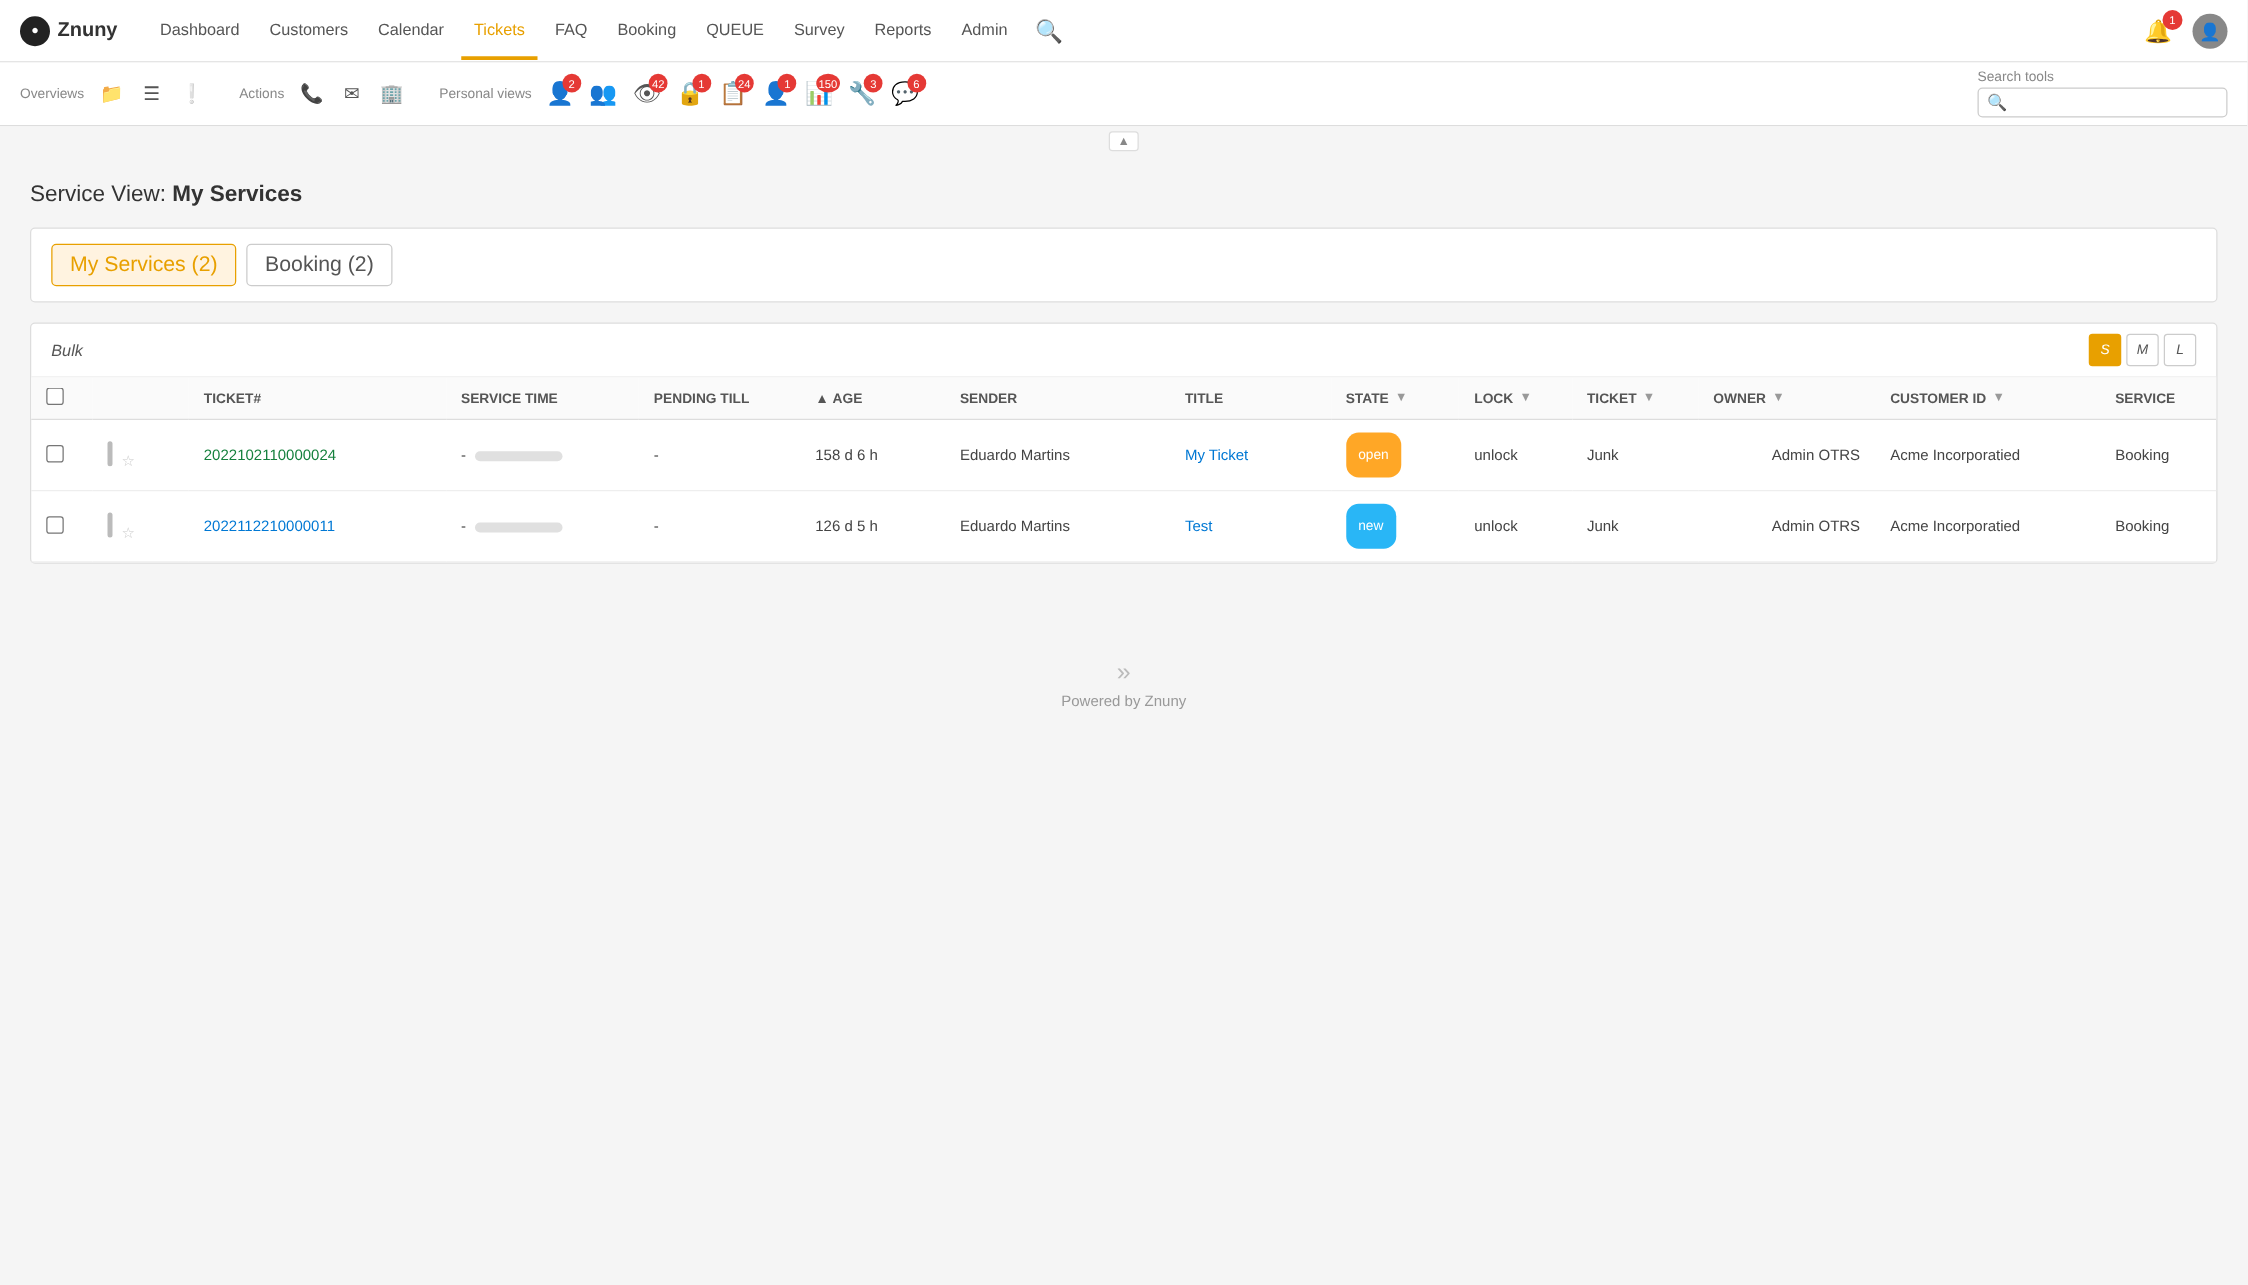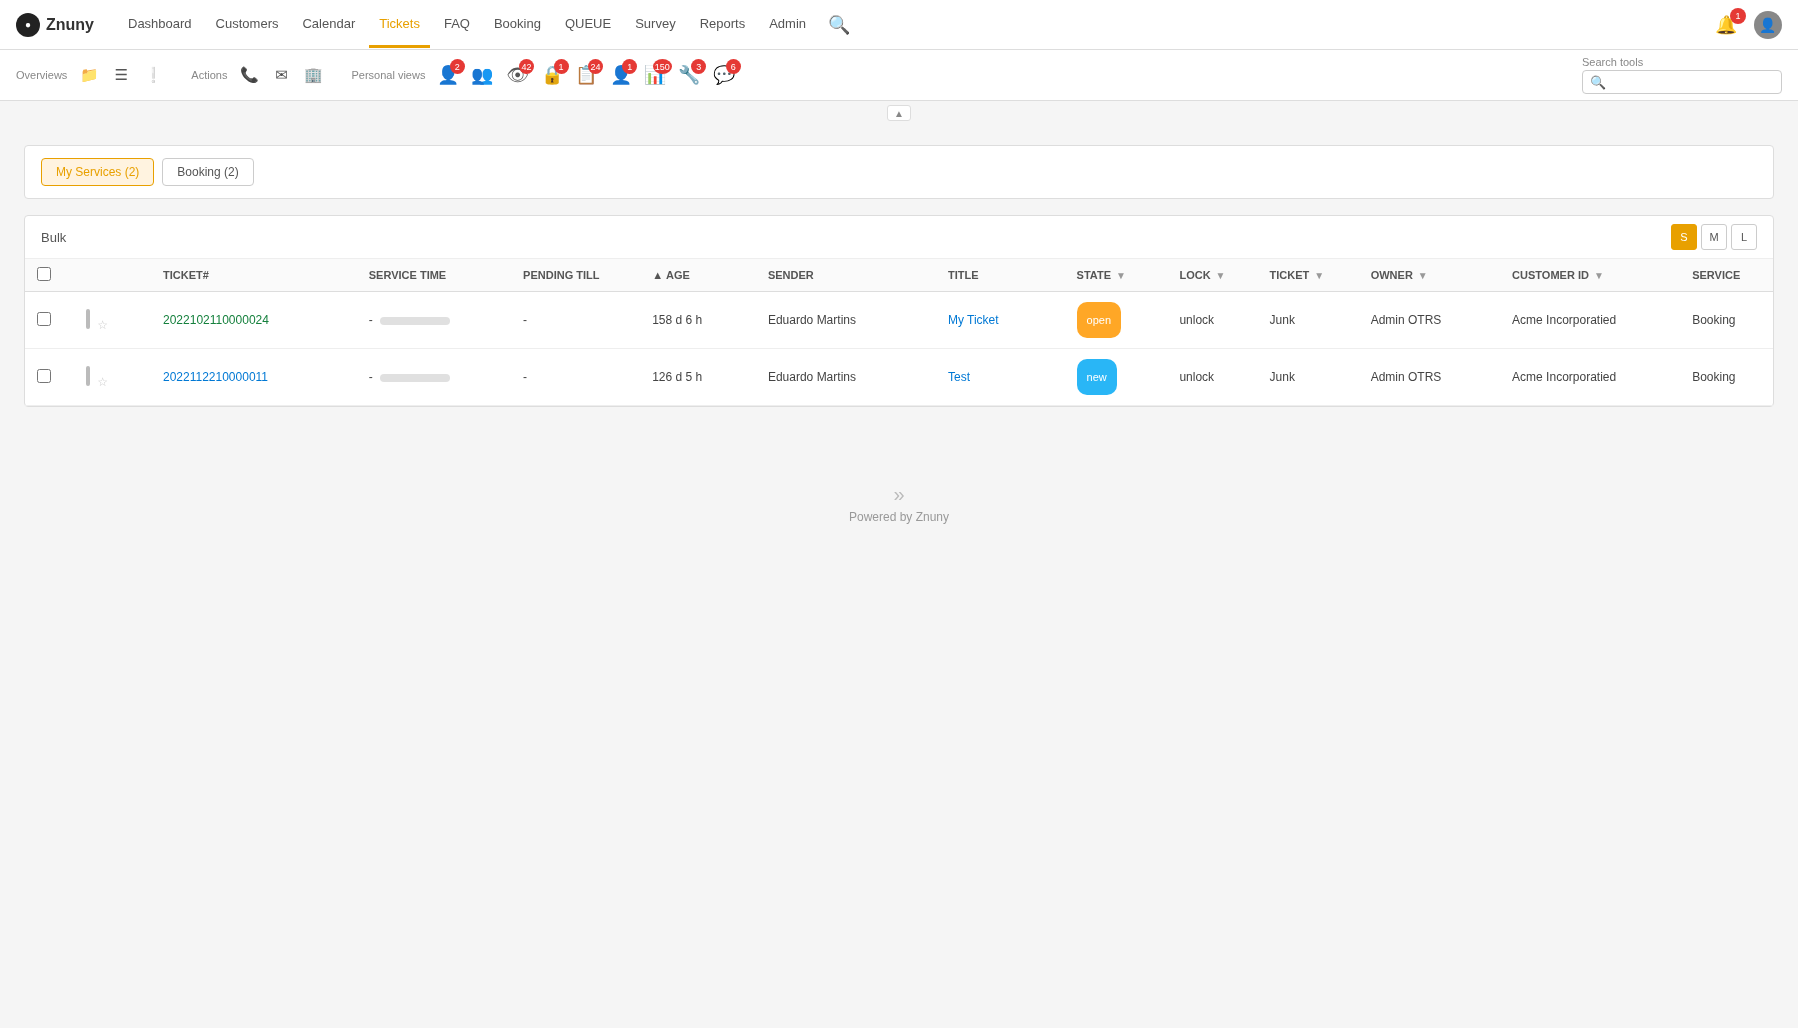--- a/index.html
+++ b/index.html
@@ -221,21 +221,21 @@
     }
     .view-tabs {
       display: flex;
       gap: 8px;
     }
     .view-tab {
       padding: 6px 14px;
       border-radius: 4px;
       border: 1px solid #ccc;
       cursor: pointer;
-      font-size: 12px;
+      font-size: 17px;
       background: #fff;
       color: #555;
     }
     .view-tab.active {
       background: #fff3e0;
       border-color: #e8a000;
       color: #e8a000;
     }
 
     
@@ -274,20 +274,21 @@
       font-size: 16px;
     }
 
     
     .bulk-bar {
       display: flex;
       align-items: center;
       justify-content: space-between;
       padding: 8px 16px;
       border-bottom: 1px solid #eee;
+      font-style: italic;
     }
     .bulk-label {
       font-size: 13px;
       color: #555;
       cursor: pointer;
     }
     .size-btns {
       display: flex;
       gap: 4px;
     }
@@ -334,21 +335,21 @@
     .col-flags { width: 60px; }
     .col-ticket { width: 160px; }
     .col-service { width: 120px; }
     .col-pending { width: 100px; }
     .col-age { width: 90px; }
     .col-sender { width: 140px; }
     .col-title { width: 100px; }
     .col-state { width: 80px; }
     .col-lock { width: 70px; }
     .col-queue { width: 60px; }
-    .col-owner { width: 110px; }
+    .col-owner { width: 110px; text-align: right; }
     .col-custid { width: 140px; }
     .col-svc { width: 70px; }
     .filter-arrow { font-size: 10px; margin-left: 2px; color: #999; }
 
     .state-badge {
       display: inline-block;
       padding: 12px 10px;
       border-radius: 10px;
       font-size: 11px;
       font-weight: 500;
@@ -488,20 +489,24 @@
       <input type="text" class="search-input" placeholder="" style="">
     </div>
   </div>
 </div>
 
 <div class="collapse-bar">
   <div class="collapse-btn">▲</div>
 </div>
 
 <div class="main-content">
+  <h1 class="page-title">
+    <span>Service View:</span>
+    <strong>My Services</strong>
+  </h1>
 
   <div class="card">
     <div class="view-tabs">
       <button class="view-tab active">My Services (2)</button>
       <button class="view-tab">Booking (2)</button>
     </div>
   </div>
 
   <div class="table-card">
 

